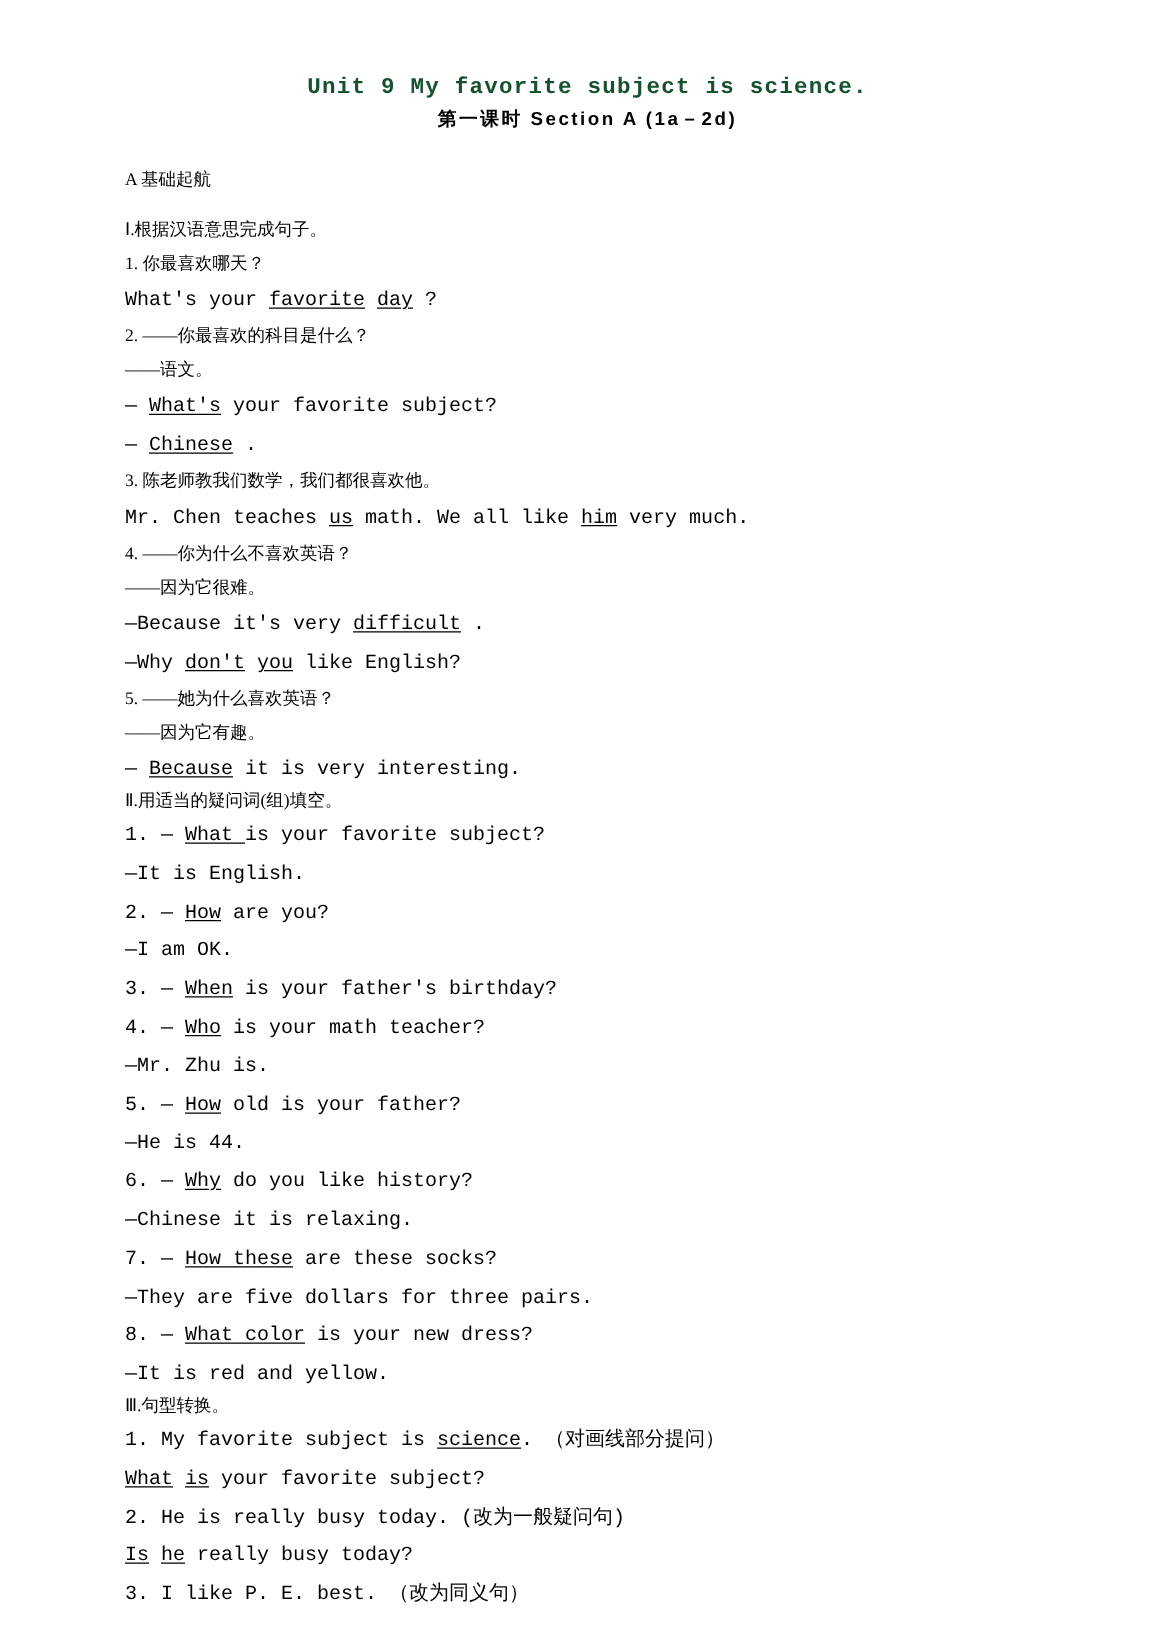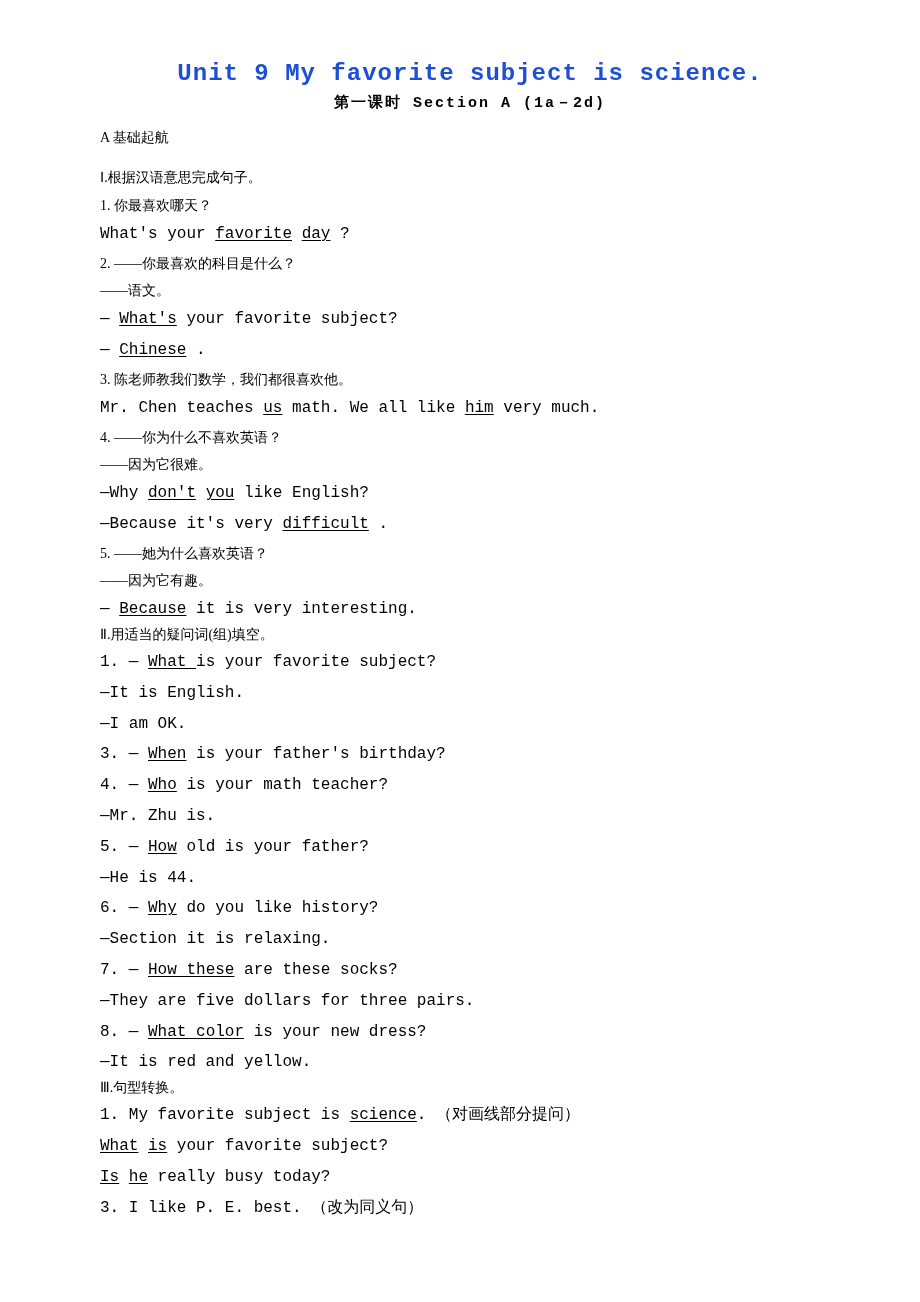--- a/index.html
+++ b/index.html
@@ -11,33 +11,33 @@
       background: #fff;
       font-family: 'Courier New', Courier, monospace;
       font-size: 14px;
       color: #000;
       width: 920px;
       min-height: 1302px;
       padding: 60px 80px 60px 100px;
     }
     .page-title {
       text-align: center;
-      color: #1d4ed8;
-      font-size: 24px;
+      color: #14532d;
+      font-size: 18px;
       font-weight: bold;
       font-family: 'Courier New', Courier, monospace;
       margin-bottom: 6px;
       letter-spacing: 1px;
     }
     .subtitle {
       text-align: center;
       font-size: 15px;
       font-weight: bold;
-      font-family: Liberation Mono, monospace;
-      margin-bottom: 17px;
+      font-family: Liberation Sans, sans-serif;
+      margin-bottom: 30px;
       letter-spacing: 2px;
     }
     .section-label {
       font-family: SimSun, 'STSong', serif;
       font-size: 14px;
       margin-bottom: 22px;
     }
     .instruction {
       font-family: SimSun, 'STSong', serif;
       font-size: 14px;
@@ -89,76 +89,78 @@
 </div>
 
 <div>
   <div class="chinese-line">3. 陈老师教我们数学，我们都很喜欢他。</div>
   <div class="line">Mr. Chen teaches  <span class="underline">us</span>   math. We all like  <span class="underline">him</span>   very much.</div>
 </div>
 
 <div>
   <div class="chinese-line">4. ——你为什么不喜欢英语？</div>
   <div class="chinese-line">——因为它很难。</div>
+  <div class="line">—Because it's very  <span class="underline">difficult</span>  .</div>
   <div class="line">—Why  <span class="underline">don't</span>   <span class="underline">you</span>   like English?</div>
-  <div class="line">—Because it's very  <span class="underline">difficult</span>  .</div>
 </div>
 
 <div>
   <div class="chinese-line">5. ——她为什么喜欢英语？</div>
   <div class="chinese-line">——因为它有趣。</div>
   <div class="line">—  <span class="underline">Because</span>   it is very interesting.</div>
 </div>
 
 <div class="instruction section-divider">Ⅱ.用适当的疑问词(组)填空。</div>
 
 <div class="block">
   <div class="line">1. —  <span class="underline">What </span>  is your favorite subject?</div>
   <div class="line">—It is English.</div>
 </div>
 
 <div class="block">
+  <div class="line">2. —  <span class="underline">How</span>   are you?</div>
   <div class="line">—I am OK.</div>
 </div>
 
 <div class="block">
   <div class="line">3. —  <span class="underline">When</span>  is your father's birthday?</div>
 </div>
 
 <div class="block">
   <div class="line">4. —  <span class="underline">Who</span>   is your math teacher?</div>
   <div class="line">—Mr. Zhu is.</div>
 </div>
 
 <div class="block">
   <div class="line">5. —  <span class="underline">How</span>   old is your father?</div>
   <div class="line">—He is 44.</div>
 </div>
 
 <div class="block">
   <div class="line">6. — <span class="underline">Why</span>  do you like history?</div>
-  <div class="line">—Section it is relaxing.</div>
+  <div class="line">—Chinese it is relaxing.</div>
 </div>
 
 <div class="block">
   <div class="line">7. —  <span class="underline">How these</span>   are these socks?</div>
   <div class="line">—They are five dollars for three pairs.</div>
 </div>
 
 <div class="block">
   <div class="line">8. —  <span class="underline">What color</span>   is your new dress?</div>
   <div class="line">—It is red and yellow.</div>
 </div>
 
 <div class="instruction section-divider">Ⅲ.句型转换。</div>
 
 <div class="block">
   <div class="line">1. My favorite subject is <span class="underline">science</span>. （对画线部分提问）</div>
   <div class="line"> <span class="underline">What</span>    <span class="underline">is</span>  your favorite subject?</div>
 </div>
 
 <div class="block">
+  <div class="line">2. He is really busy today. (改为一般疑问句)</div>
   <div class="line"> <span class="underline">Is</span>    <span class="underline">he</span>   really busy today?</div>
 </div>
 
 <div class="block">
   <div class="line">3. I like P. E. best. （改为同义句）</div>
 </div>
 
 </body></html>

